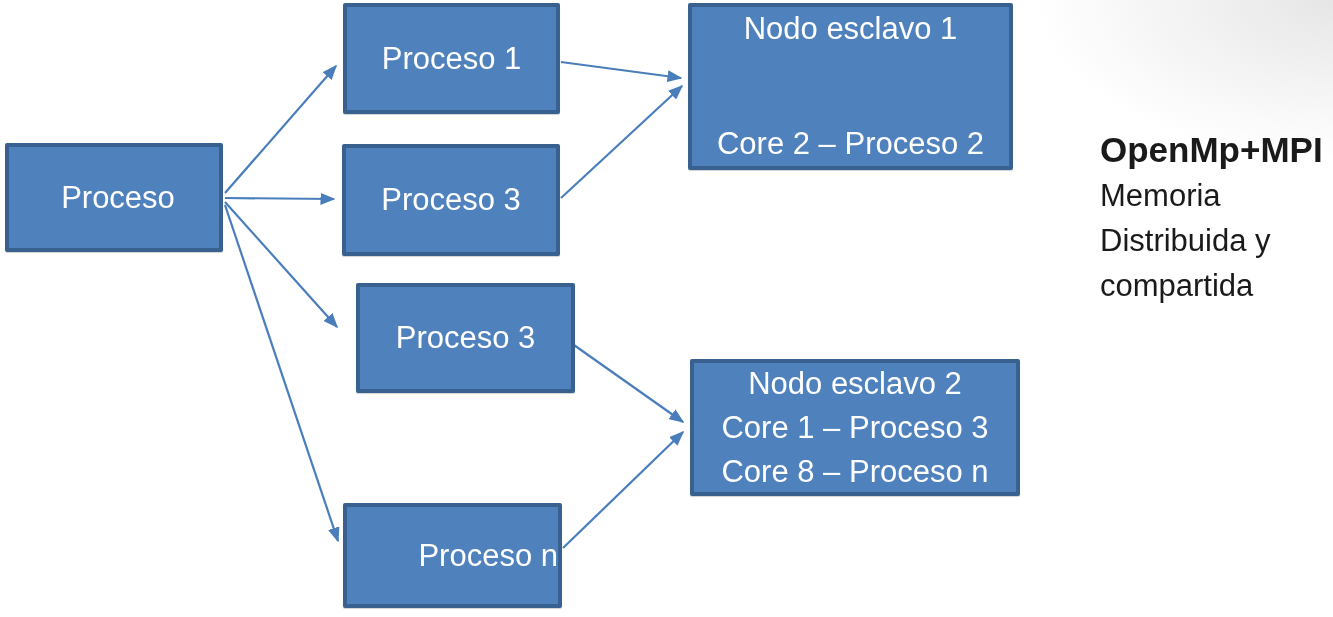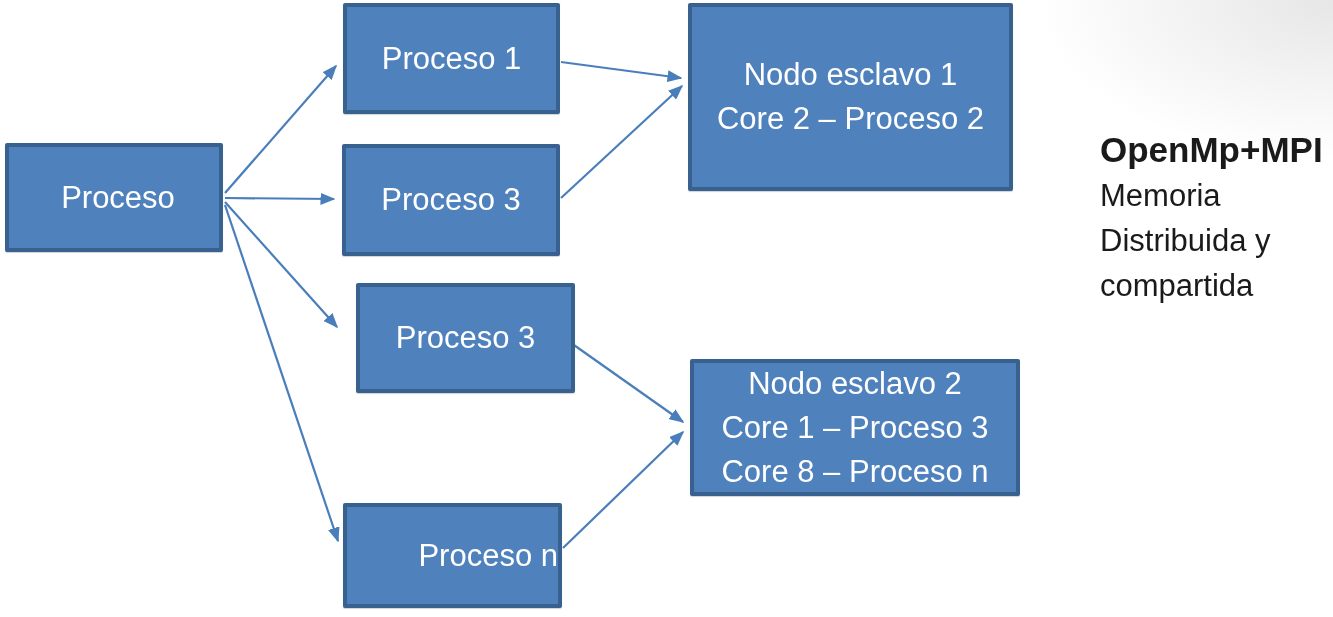--- a/index.html
+++ b/index.html
@@ -24,21 +24,21 @@
     text-align: center;
     font-size: 31px;
     box-shadow: 0 1px 1px rgba(0,0,0,0.18);
   }
   .box.multi { flex-direction: column; line-height: 44px; }
   .box-root { left: 5px;   top: 143px; width: 218px; height: 109px; padding-left: 8px; }
   .box-p1   { left: 343px; top: 3px;   width: 217px; height: 111px; }
   .box-p2   { left: 342px; top: 144px; width: 218px; height: 112px; }
   .box-p3   { left: 356px; top: 283px; width: 219px; height: 110px; }
   .box-pn   { left: 343px; top: 503px; width: 219px; height: 105px; justify-content: flex-end; }
-  .box-n1   { left: 688px; top: 3px;   width: 325px; height: 188px; }
+  .box-n1   { left: 688px; top: 3px;   width: 325px; height: 167px; justify-content: space-between; }
   .box-n2   { left: 690px; top: 359px; width: 330px; height: 137px; }
   .annotation {
     position: absolute;
     left: 1100px; top: 126px; width: 240px;
     color: #1a1a1a;
     font-size: 31px;
     line-height: 45px;
   }
   .annotation .ann-title { font-weight: bold; font-size: 35px; line-height: 47px; }
   .corner-fade {

